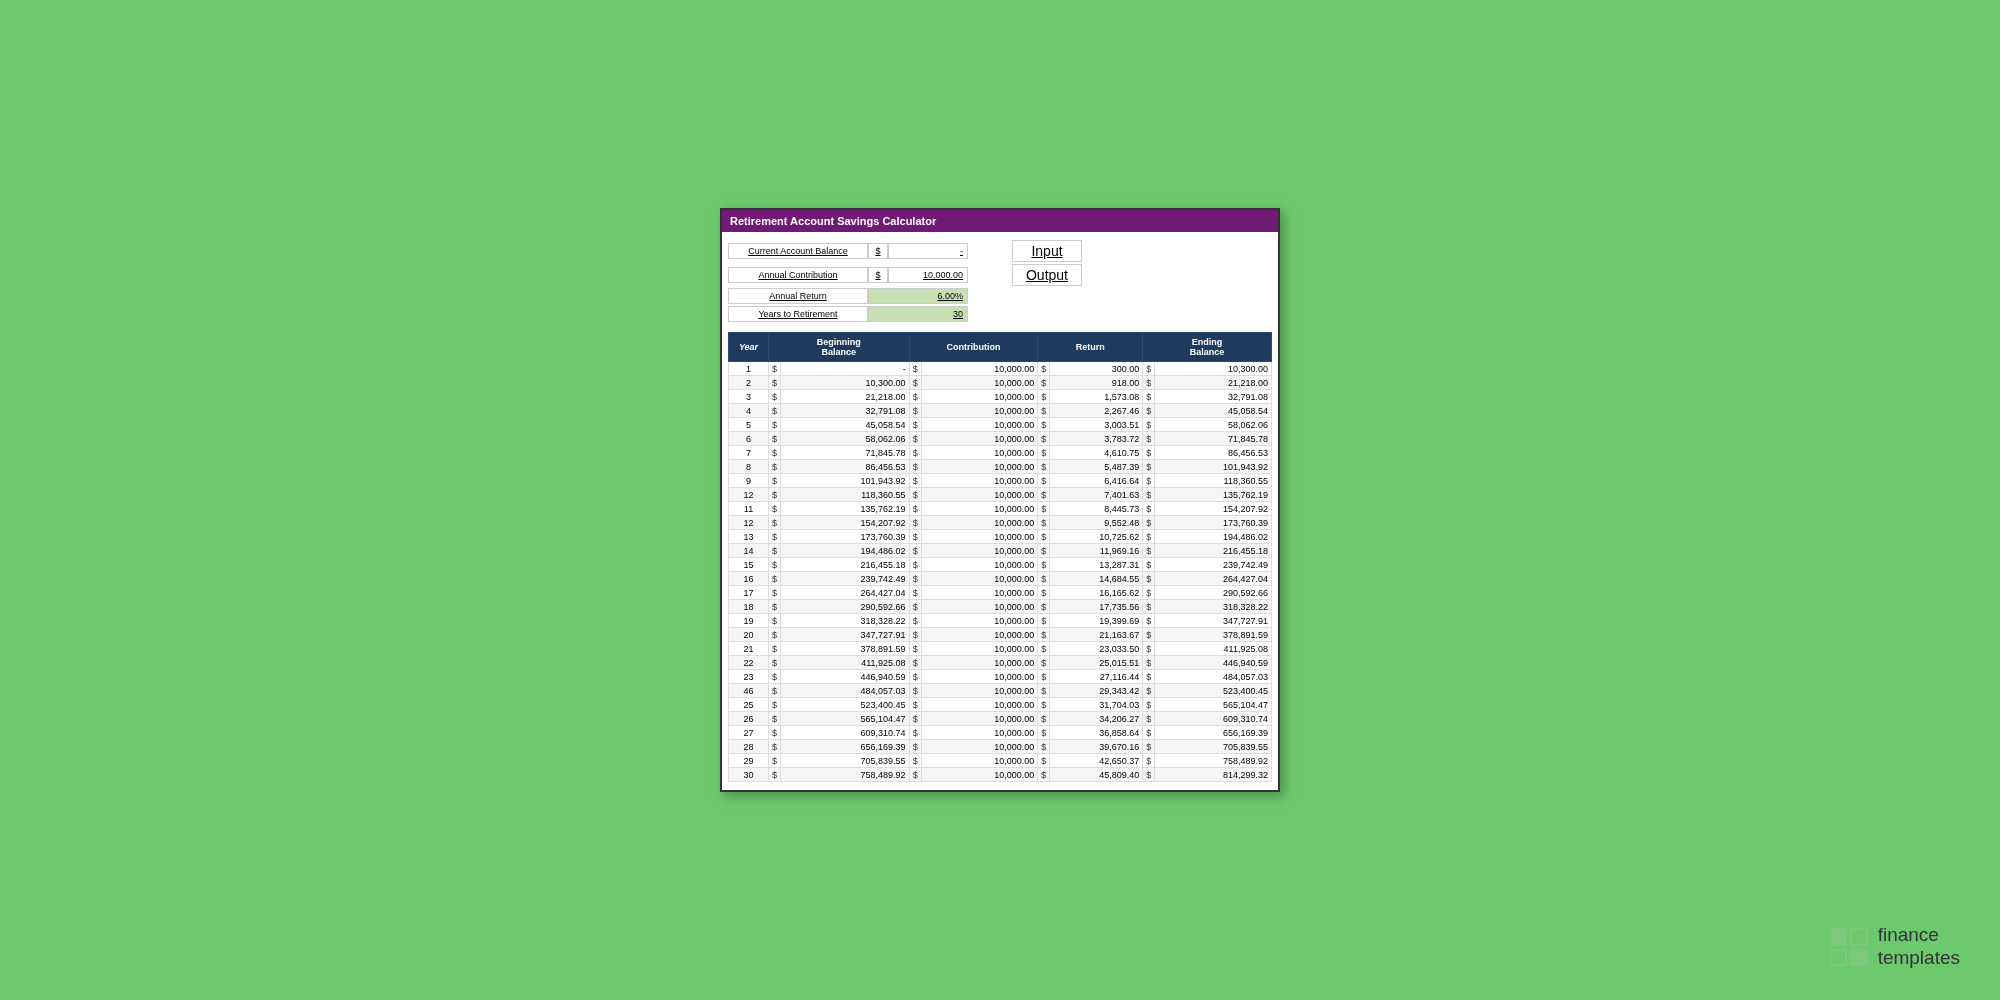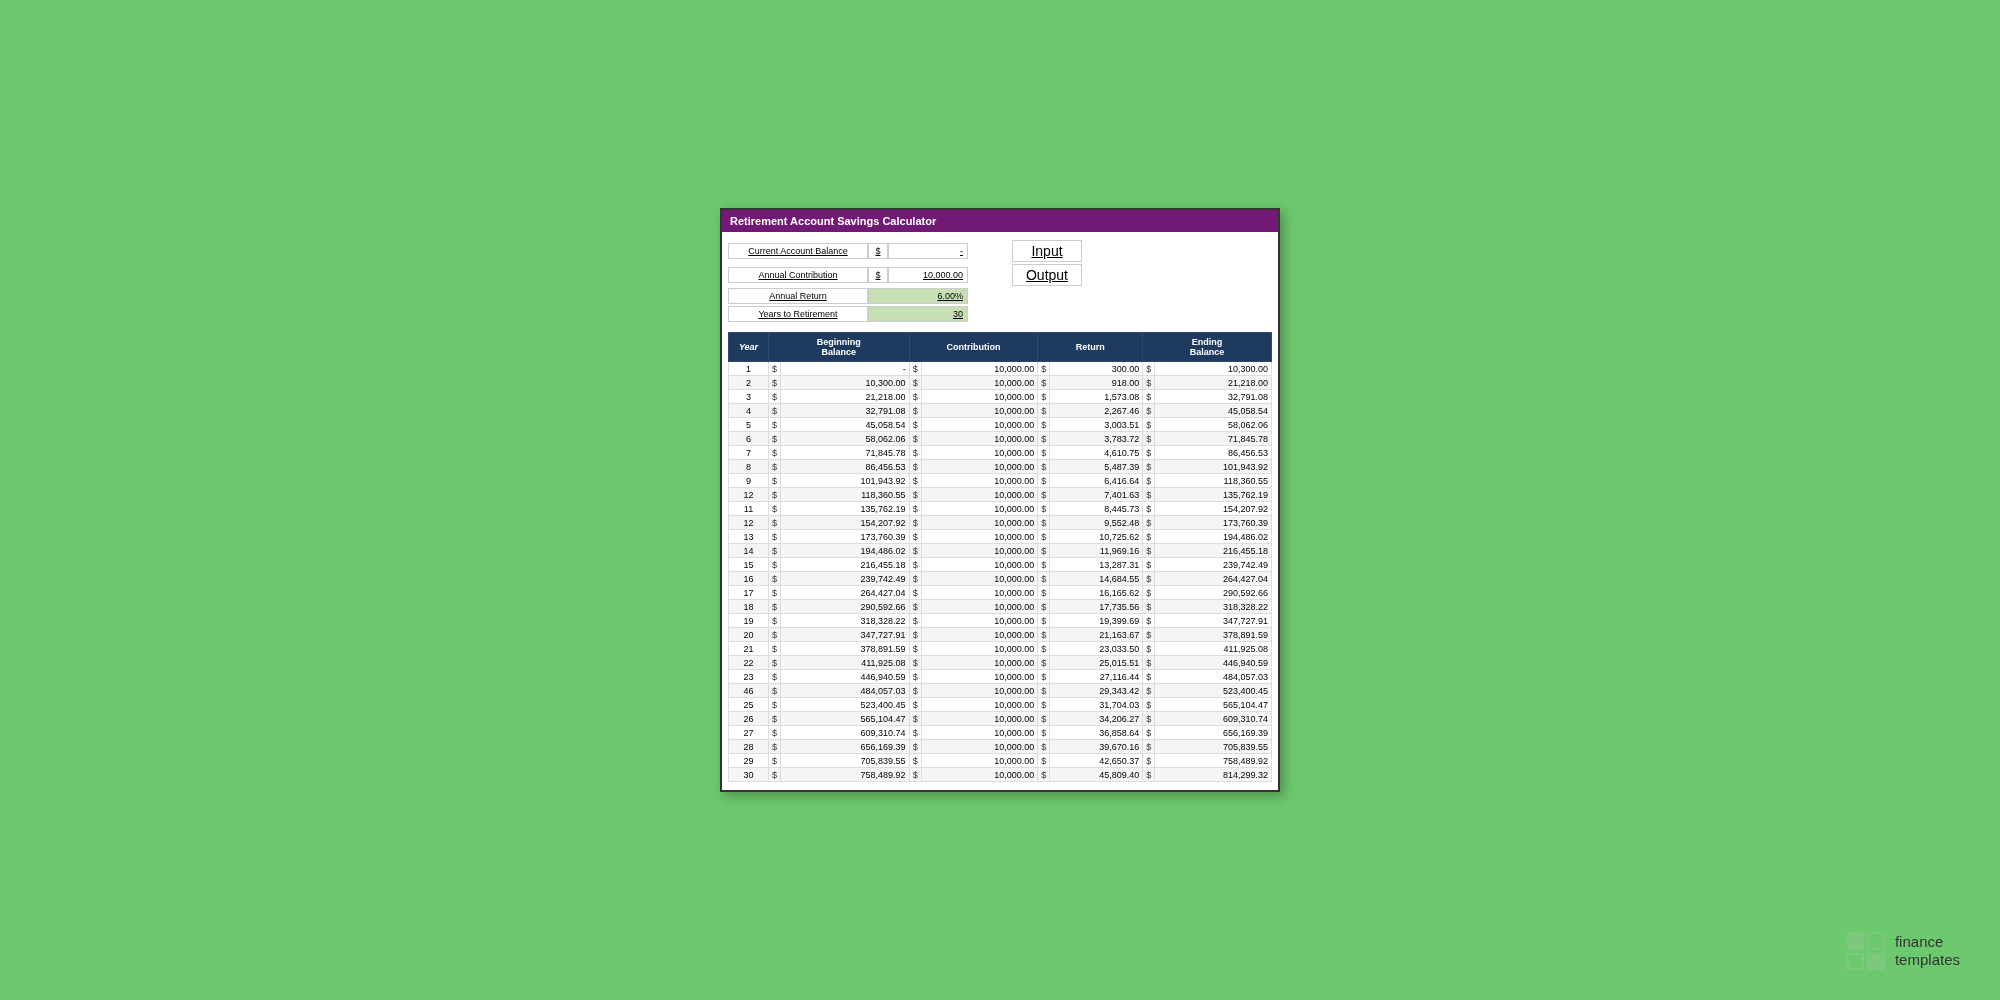--- a/index.html
+++ b/index.html
@@ -114,21 +114,21 @@
     .brand-icon-cell {
       background: #7dc87d;
       border-radius: 2px;
     }
     .brand-icon-cell.outline {
       background: transparent;
       border: 2px solid #7dc87d;
       border-radius: 2px;
     }
     .brand-text {
-      font-size: 15px;
+      font-size: 19px;
       color: #333;
       font-weight: normal;
       line-height: 1.2;
     }
     .brand-text span {
       display: block;
     }
   </style>
 </head>
 <body>

